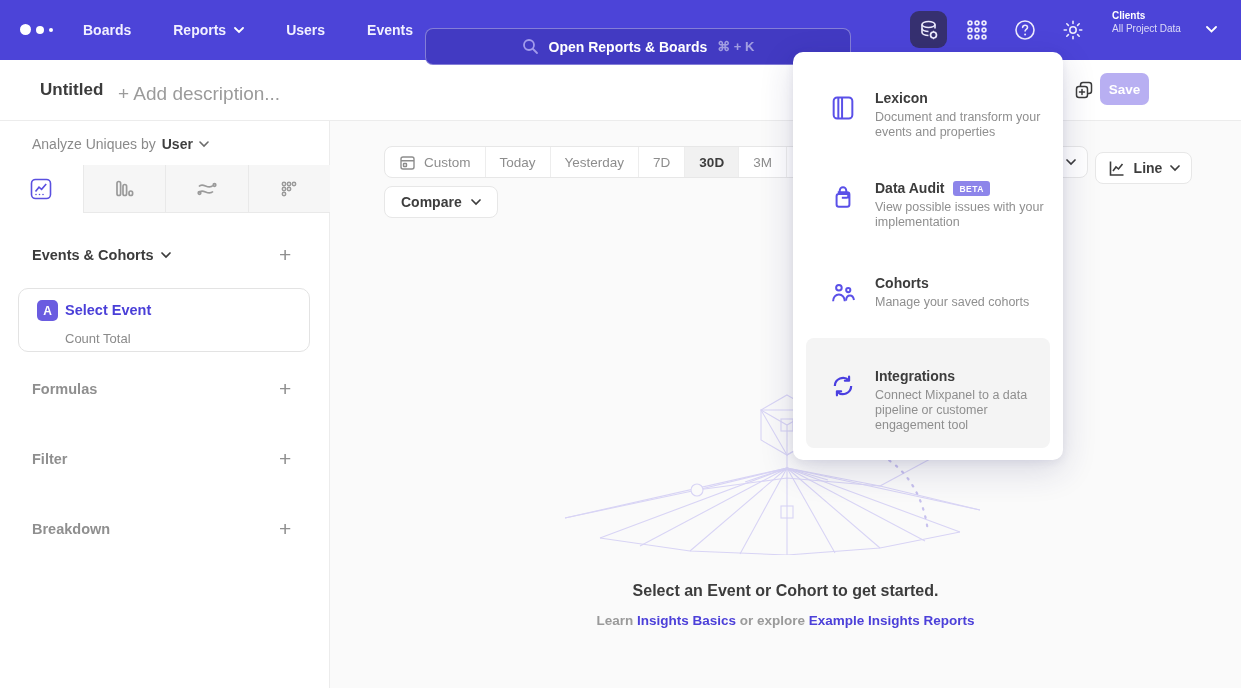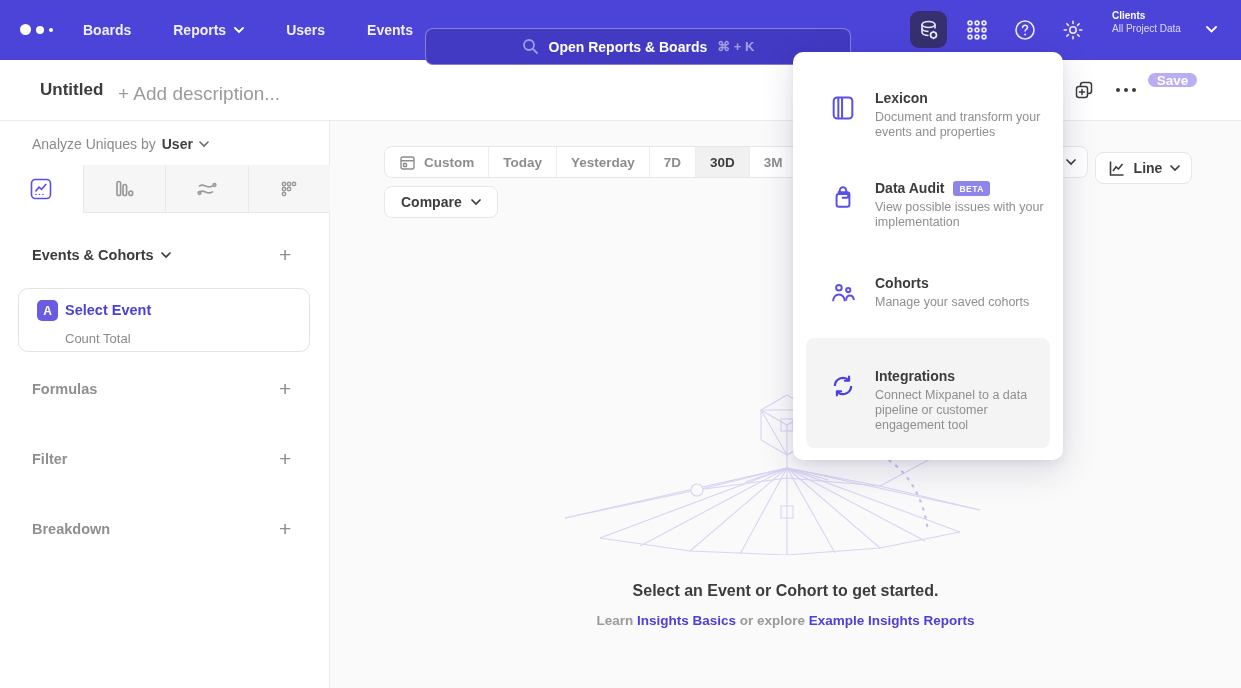--- a/index.html
+++ b/index.html
@@ -23,41 +23,41 @@
   .project { left:1112px; top:10px; color:#fff; cursor:pointer; }
   .project .pname { font-size:10px; font-weight:700; }
   .project .pscope { font-size:10px; font-weight:400; color:rgba(255,255,255,.8); margin-top:2px; }
   .project-chev { left:1206px; top:26px; }
 
   
   #rheader { left:0; top:60px; width:1241px; height:61px; background:#fff; border-bottom:1px solid #ececec; z-index:1; }
   .rtitle { left:40px; top:20px; font-size:17px; font-weight:700; color:#3c3c3c; }
   .rdesc { left:118px; top:23px; font-size:19px; color:#9b9b9b; cursor:text;text-align:center; }
   .hicon { top:17px; width:26px; height:26px; display:flex; align-items:center; justify-content:center; cursor:pointer; }
-  .savebtn { left:1148px; top:13px; width:49px; height:14px; background:#b8aff2; border:none; border-radius:7px; color:#fff; font-size:13.5px; font-weight:700; font-family:"Liberation Sans",sans-serif; cursor:pointer; }
+  .savebtn { left:1100px; top:13px; width:49px; height:32px; background:#b8aff2; border:none; border-radius:7px; color:#fff; font-size:13.5px; font-weight:700; font-family:"Liberation Sans",sans-serif; cursor:pointer; }
 
   
   #sidebar { left:0; top:121px; width:330px; height:567px; background:#fff; border-right:1px solid #ececec; z-index:1; }
   .analyze { left:32px; top:15px; font-size:14px; color:#8a8a8a; display:flex; align-items:center; gap:6px; }
   .analyze b { color:#3f3f3f; font-weight:700; cursor:pointer; }
   .tabstrip { left:0; top:44px; width:330px; height:48px; display:flex; }
   .vtab { width:82.5px; height:48px; display:flex; align-items:center; justify-content:center; background:#f6f6f6; border-bottom:1px solid #e9e9e9; border-left:1px solid #e9e9e9; cursor:pointer; }
   .vtab:first-child { border-left:none; }
   .vtab.sel { background:#fff; border-bottom:1px solid transparent; }
   .seclabel { font-size:14.5px; font-weight:700; color:#3c3c3c; display:flex; align-items:center; gap:7px; }
   .addplus { font-size:21px; color:#8f8f8f; font-weight:400; cursor:pointer; line-height:1; }
   .eventcard { left:18px; top:167px; width:292px; height:64px; border:1px solid #e3e3e3; border-radius:10px; background:#fff; cursor:pointer; }
   .abadge { left:18px; top:11px; width:21px; height:21px; background:#6a5ce0; border-radius:5px; color:#fff; font-size:12px; font-weight:700; display:flex; align-items:center; justify-content:center; }
   .ctitle { left:46px; top:13px; font-size:14.5px; font-weight:700; color:#4a3fd8; }
   .csub { left:46px; top:42px; font-size:13px; color:#8a8a8a; }
   .graysec { left:32px; font-size:14.5px; font-weight:700; color:#8f8f8f; }
 
   
   .segctl { left:384px; top:25px; height:32px; background:#fff; border:1px solid #e7e7e7; border-radius:8px; display:flex; align-items:stretch; overflow:hidden; }
-  .seg { display:flex; align-items:center; gap:8px; padding:0 14px; font-size:13.5px; font-weight:700; color:#8d8d8d; border-left:1px solid #ededed; cursor:pointer; white-space:nowrap; }
+  .seg { display:flex; align-items:center; gap:8px; padding:0 14px; font-size:13.5px; font-weight:400; color:#8d8d8d; border-left:1px solid #ededed; cursor:pointer; white-space:nowrap; }
   .seg:first-child { border-left:none; }
   .seg.sel { background:#f1f1f1; color:#3d3d3d; font-weight:700; }
   .cmpbtn { left:384px; top:65px; height:32px; padding:0 16px; background:#fff; border:1px solid #e7e7e7; border-radius:8px; display:flex; align-items:center; gap:9px; font-size:14px; font-weight:700; color:#3d3d3d; cursor:pointer; }
   .hiddenDrop { left:1000px; top:25px; width:88px; height:32px; background:#fff; border:1px solid #e7e7e7; border-radius:8px; display:flex; align-items:center; justify-content:flex-end; padding-right:11px; cursor:pointer; }
   .linebtn { left:1095px; top:31px; width:97px; height:32px; background:#fff; border:1px solid #e7e7e7; border-radius:8px; display:flex; align-items:center; justify-content:center; gap:8px; font-size:14px; font-weight:700; color:#3d3d3d; cursor:pointer; }
 
   
   .wireframe { left:560px; top:370px; }
   .es-head { left:330px; top:461px; width:911px; text-align:center; font-size:16px; font-weight:700; color:#3c3c3c; }
   .es-sub { left:330px; top:492px; width:911px; text-align:center; font-size:13.5px; color:#9a9a9a; font-weight:600; }

